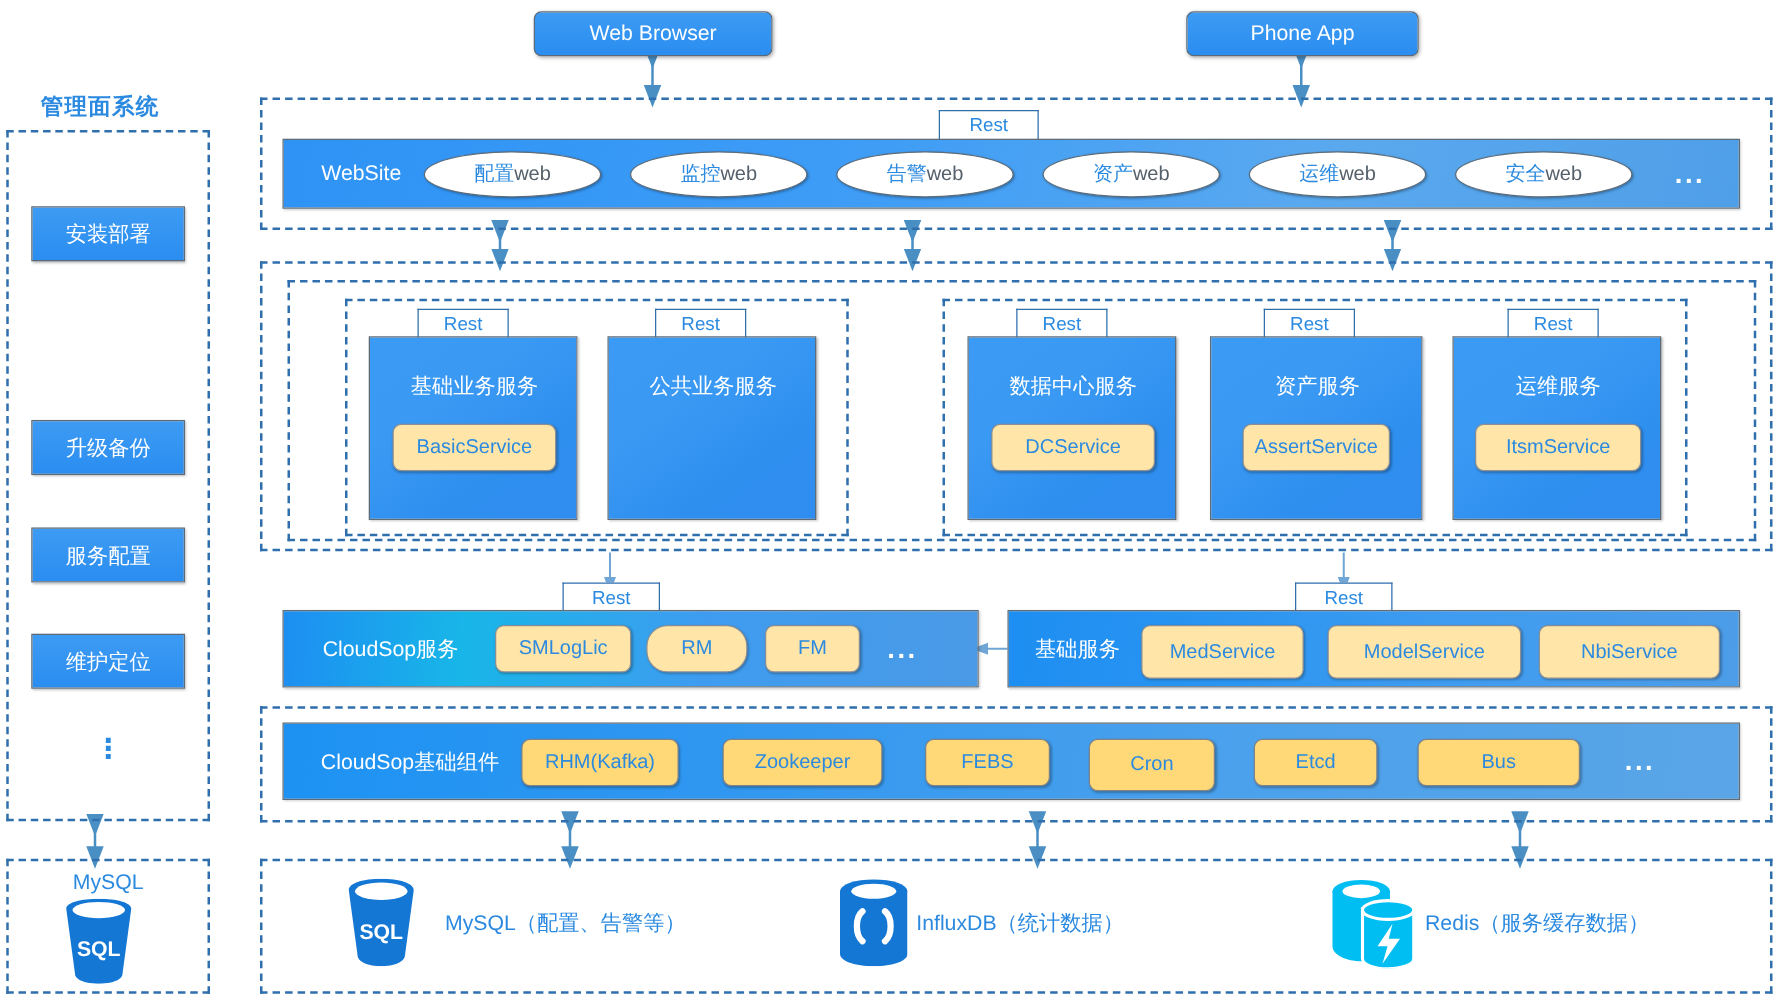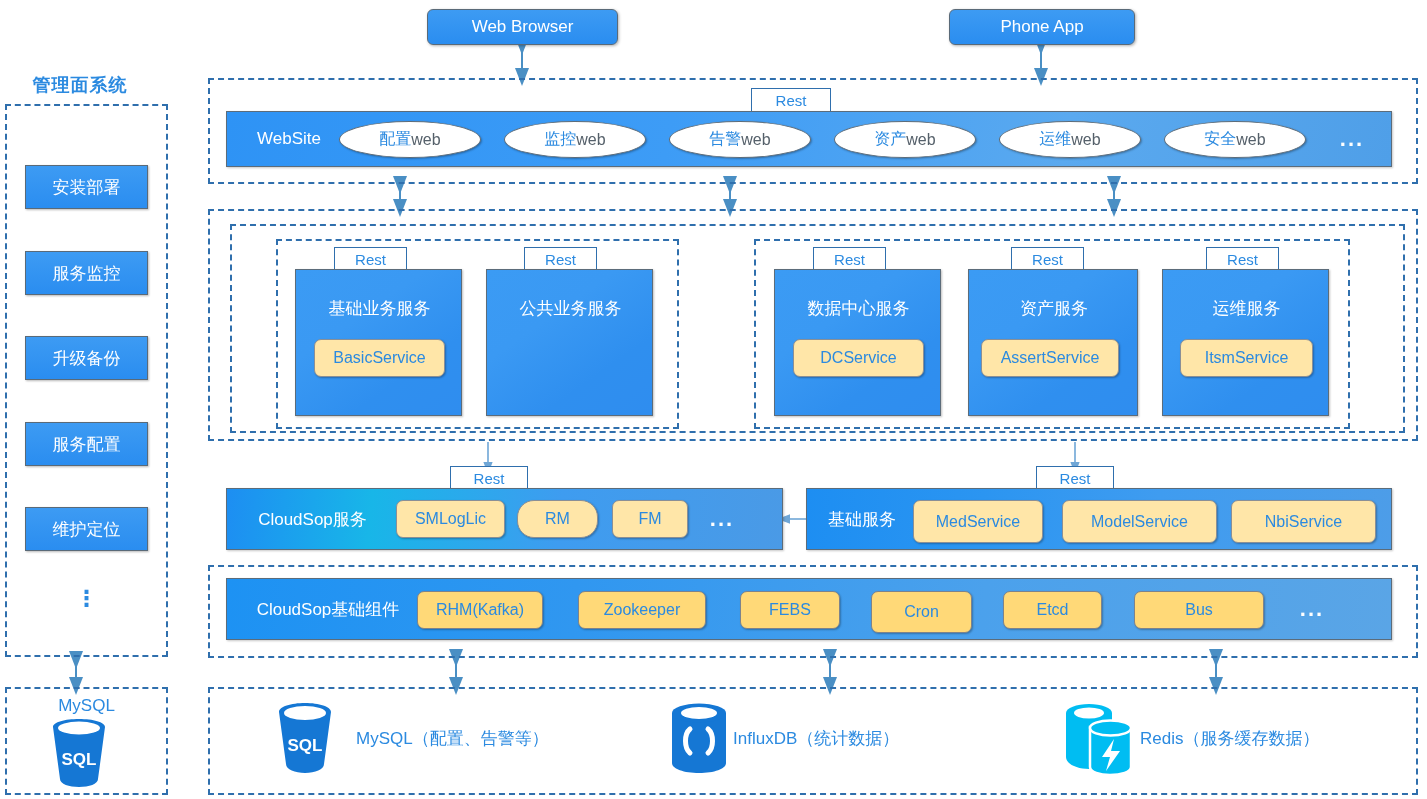--- a/index.html
+++ b/index.html
@@ -154,21 +154,20 @@
 
       <line x1="76" y1="660" x2="76" y2="686" marker-start="url(#ah)" marker-end="url(#ah2)"></line>
     </g>
   </svg>
 
   <div class="abs side-title ctr" style="left:10px;top:73px;width:140px;height:24px;">管理面系统</div>
 
   <div class="abs dashbox" style="left:5px;top:104px;width:163px;height:553px;"></div>
 
   <div class="abs side-btn ctr" style="left:25px;top:165px;width:123px;height:44px;">安装部署</div>
-  <div class="abs side-btn ctr" style="left:25px;top:251px;width:123px;height:44px;">服务监控</div>
   <div class="abs side-btn ctr" style="left:25px;top:336px;width:123px;height:44px;">升级备份</div>
   <div class="abs side-btn ctr" style="left:25px;top:422px;width:123px;height:44px;">服务配置</div>
   <div class="abs side-btn ctr" style="left:25px;top:507px;width:123px;height:44px;">维护定位</div>
 
   <div class="abs vdots" style="left:25px;top:595px;width:123px;height:24px;">⋮</div>
 
   <div class="abs dashbox" style="left:5px;top:687px;width:163px;height:108px;"></div>
   <div class="abs db-label ctr" style="left:5px;top:695px;width:163px;height:22px;">MySQL</div>
   <div class="abs" style="left:48px;top:719px;width:62px;height:68px;">
     <svg viewBox="0 0 62 68" width="62" height="68">
@@ -235,21 +234,21 @@
 
   <div class="abs rest-tab ctr" style="left:813px;top:247px;width:73px;height:23px;">Rest</div>
   <div class="abs svc" style="left:774px;top:269px;width:167px;height:147px;">
     <div class="abs svc-title" style="left:0;top:27px;width:167px;">数据中心服务</div>
     <div class="abs yellow ctr" style="left:18px;top:69px;width:131px;height:38px;">DCService</div>
   </div>
 
   <div class="abs rest-tab ctr" style="left:1011px;top:247px;width:73px;height:23px;">Rest</div>
   <div class="abs svc" style="left:968px;top:269px;width:170px;height:147px;">
     <div class="abs svc-title" style="left:0;top:27px;width:170px;">资产服务</div>
-    <div class="abs yellow ctr" style="left:12px;top:69px;width:138px;height:38px;">AssertService</div>
+    <div class="abs yellow ctr" style="left:25px;top:69px;width:118px;height:38px;">AssertService</div>
   </div>
 
   <div class="abs rest-tab ctr" style="left:1206px;top:247px;width:73px;height:23px;">Rest</div>
   <div class="abs svc" style="left:1162px;top:269px;width:167px;height:147px;">
     <div class="abs svc-title" style="left:0;top:27px;width:167px;">运维服务</div>
     <div class="abs yellow ctr" style="left:17px;top:69px;width:133px;height:38px;">ItsmService</div>
   </div>
 
   <div class="abs rest-tab ctr" style="left:450px;top:466px;width:78px;height:23px;">Rest</div>
   <div class="abs banner banner-cloudsop" style="left:226px;top:488px;width:557px;height:62px;"></div>

